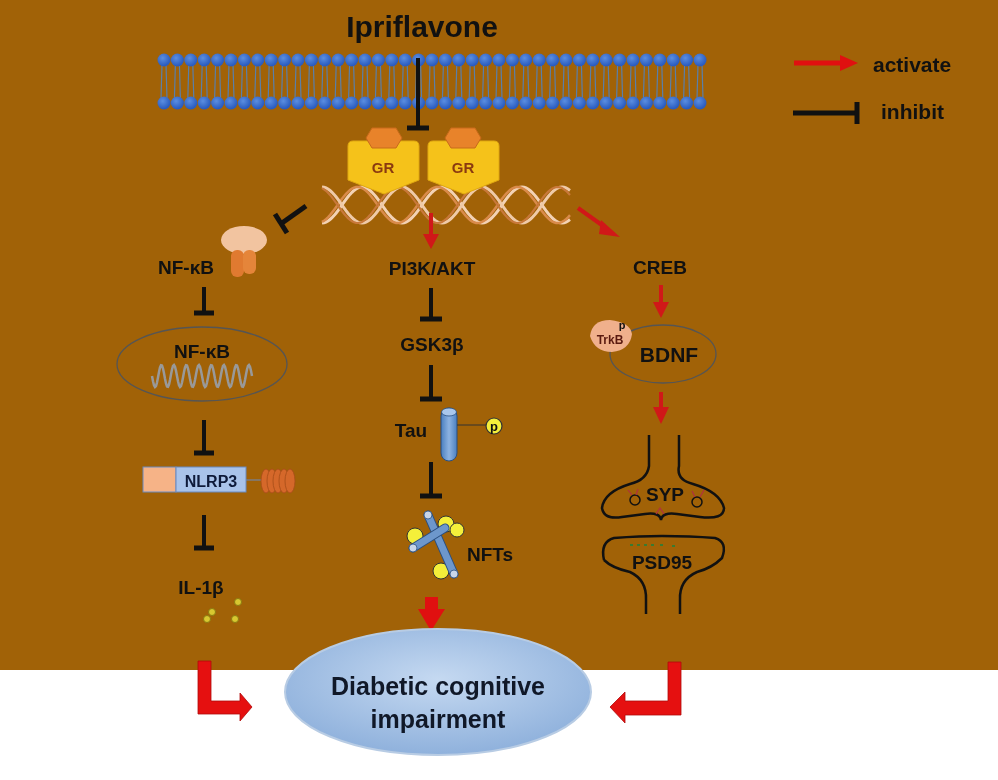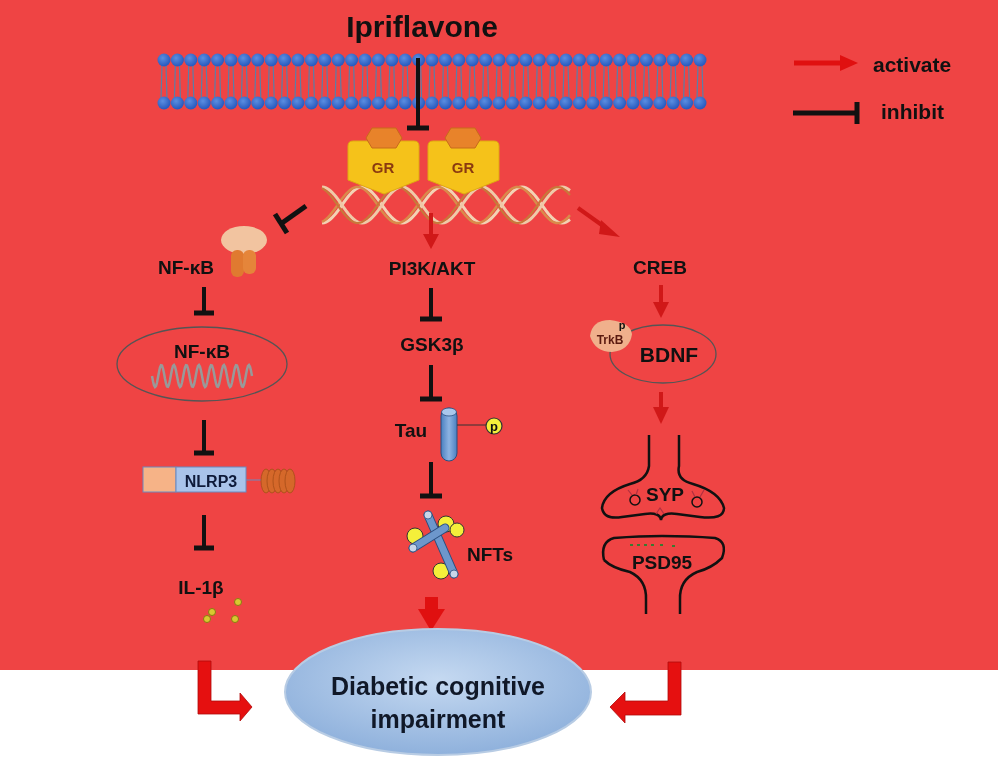--- a/index.html
+++ b/index.html
@@ -1,17 +1,17 @@
 <!DOCTYPE html>
 <html><head>
 <meta charset="utf-8">
 <style>
   html, body { margin:0; padding:0; background:#ffffff; }
   body { width:998px; height:780px; overflow:hidden; position:relative; font-family:"Liberation Sans", sans-serif; }
-  #stage { position:absolute; left:0; top:0; width:998px; height:670px; background:#ef4444; }
+  #stage { position:absolute; left:0; top:0; width:998px; height:670px; background:#a16207; }
   svg text { font-family:"Liberation Sans", sans-serif; font-weight:bold; }
 </style>
 </head>
 <body>
 
 <div id="stage">
 <svg id="diagram" width="998" height="780" viewBox="0 0 998 780" xmlns="http://www.w3.org/2000/svg">
   <defs>
     <radialGradient id="outGrad" cx="50%" cy="40%" r="60%">
       <stop offset="0%" stop-color="#c5d9f1"></stop>

